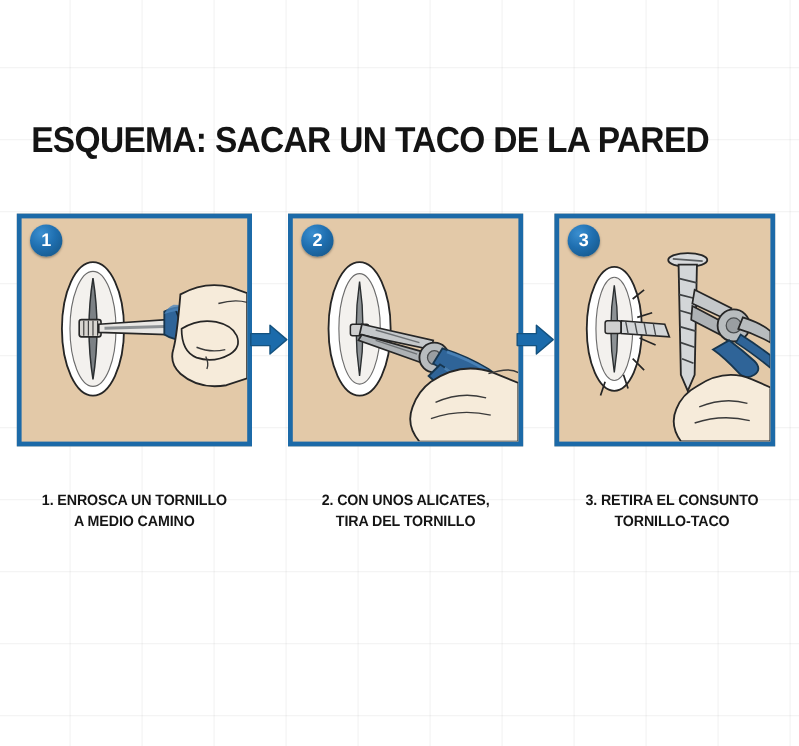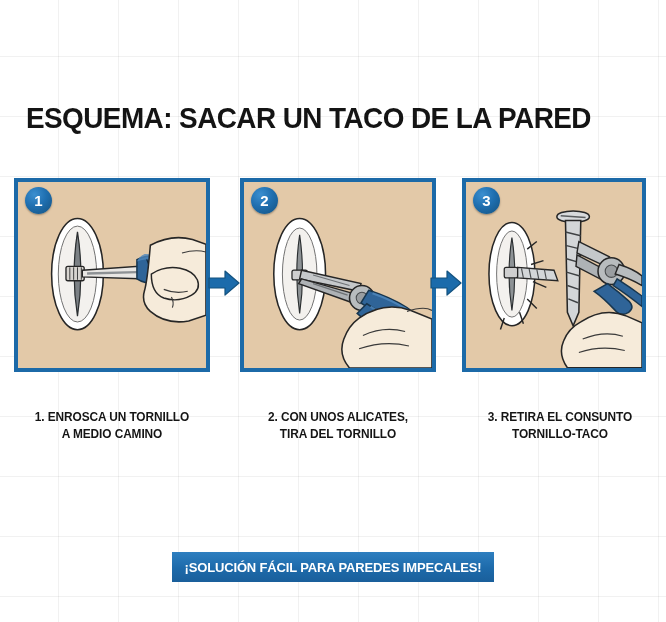--- a/index.html
+++ b/index.html
@@ -203,15 +203,14 @@
   </div>
   <div class="caption" id="caption-2">
     <div>2. CON UNOS ALICATES,</div>
     <div>TIRA DEL TORNILLO</div>
   </div>
   <div class="caption" id="caption-3">
     <div>3. RETIRA EL CONSUNTO</div>
     <div>TORNILLO-TACO</div>
   </div>
 
-  <div id="banner">¡SOLUCIÓN FÁCIL PARA PAREDES IMPECALES!</div>
 
 </div>
 
 </body></html>

